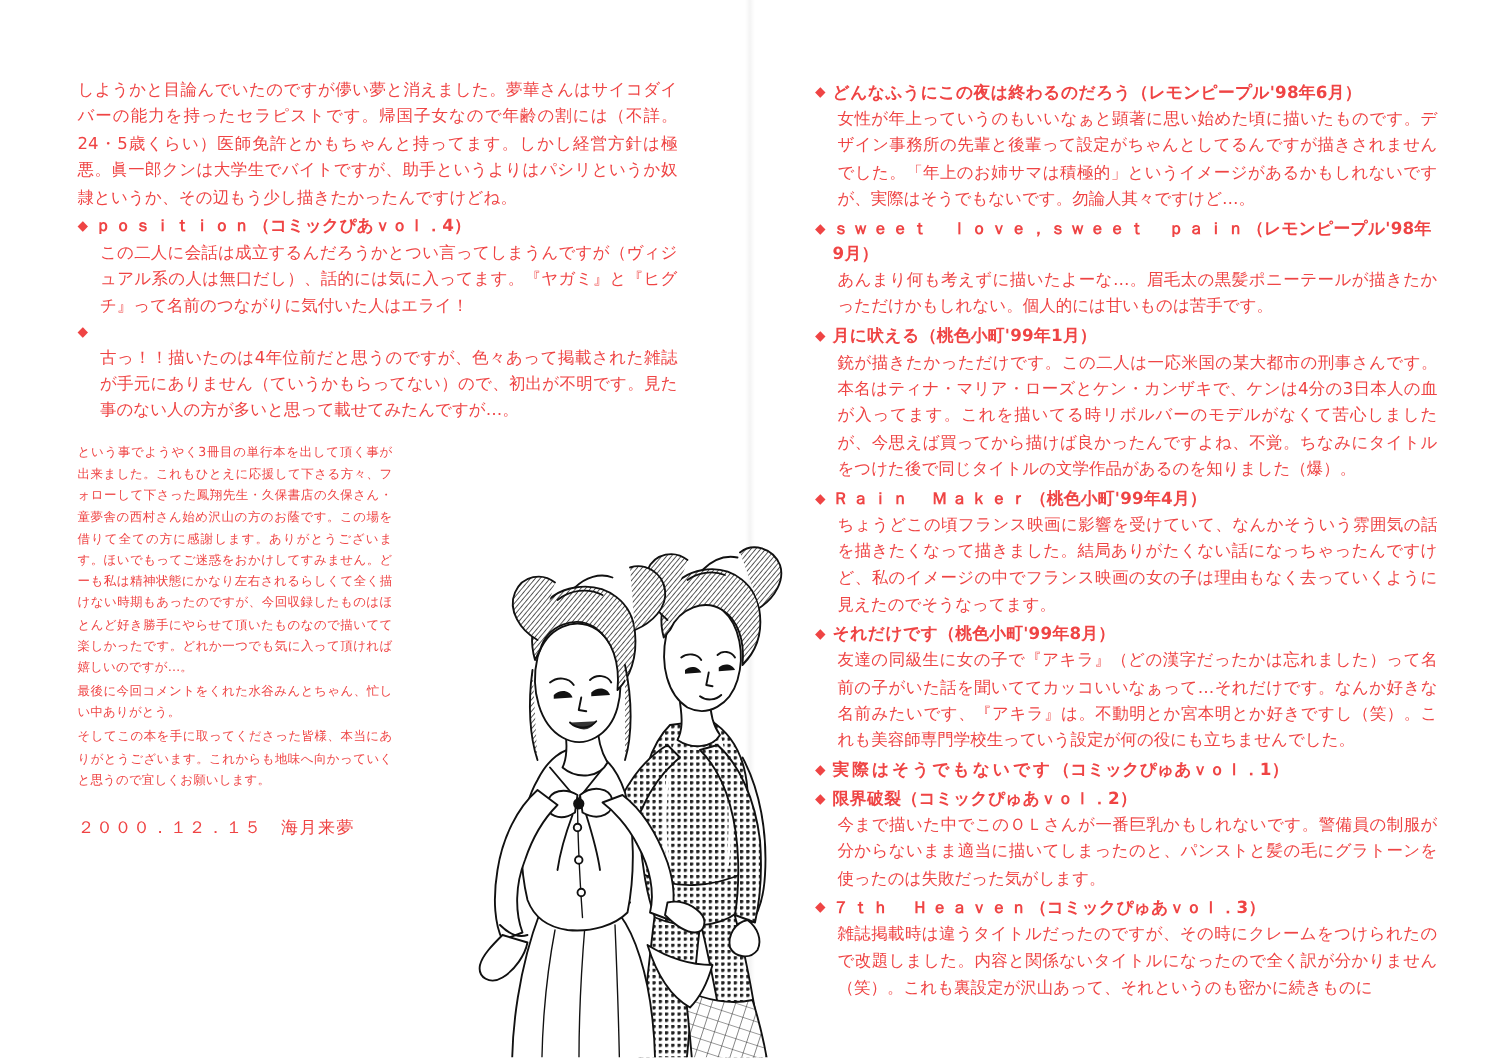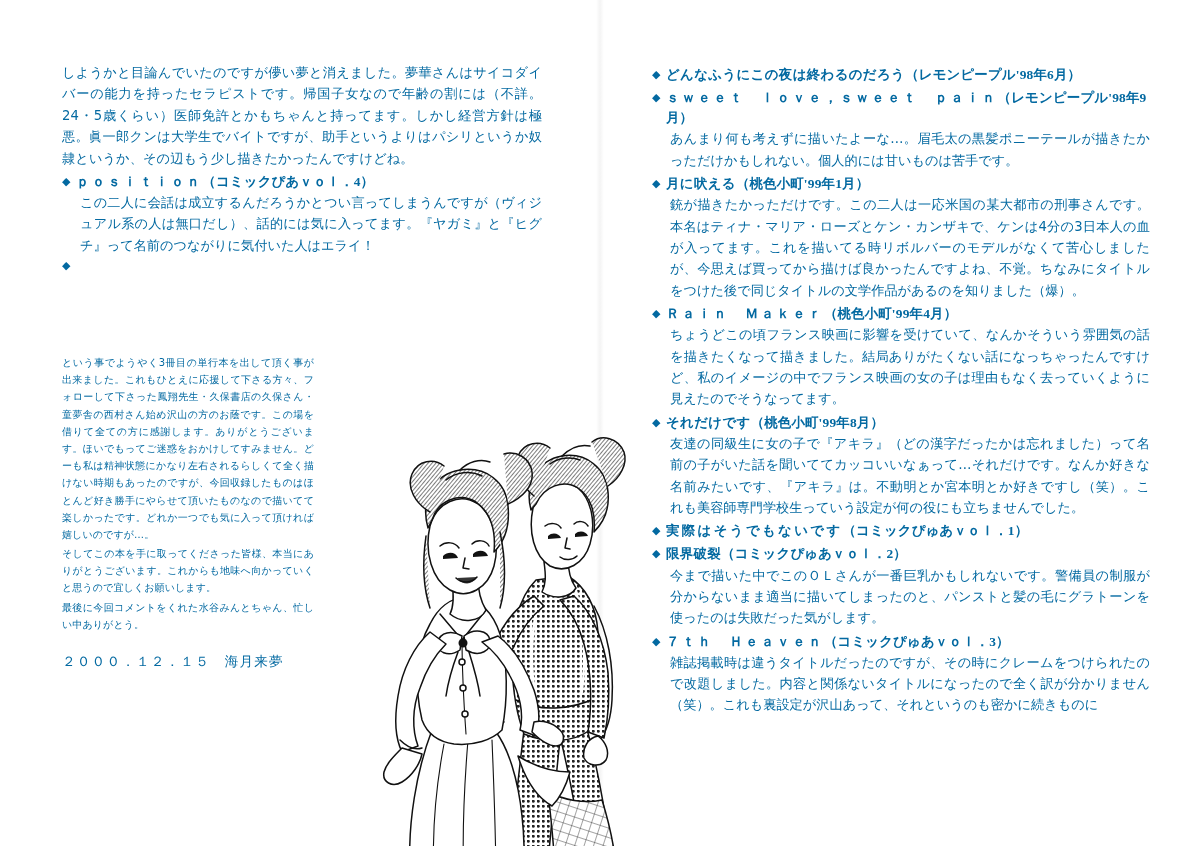--- a/index.html
+++ b/index.html
@@ -6,21 +6,21 @@
     margin: 0;
     padding: 0;
     background: #ffffff;
   }
   #page {
     position: relative;
     width: 1200px;
     height: 846px;
     background: #ffffff;
     font-family: "DejaVu Sans", "Liberation Sans", sans-serif;
-    color: #0369a1;
+    color: #ef4444;
     overflow: hidden;
   }
 
   
   .col-left {
     position: absolute;
     left: 62px;
     top: 62px;
     width: 480px;
     height: 740px;
@@ -62,21 +62,20 @@
   .entry-title {
     font-weight: bold;
     letter-spacing: 0.4px;
   }
   .entry-title.spaced {
     letter-spacing: 2.4px;
   }
   .entry-src {
     font-weight: bold;
     letter-spacing: 0.2px;
-    font-family: Liberation Serif, serif;
   }
   .entry-body {
     font-size: 13.2px;
     line-height: 1.62;
     text-align: justify;
     padding-left: 18px;
     margin: 0;
   }
 
   .left-lower {
@@ -131,26 +130,27 @@
         <span class="diamond">◆</span>
         <span><span class="entry-title spaced">ｐｏｓｉｔｉｏｎ</span><span class="entry-src">（コミックぴあｖｏｌ．4）</span></span>
       </div>
       <p class="entry-body">この二人に会話は成立するんだろうかとつい言ってしまうんですが（ヴィジュアル系の人は無口だし）、話的には気に入ってます。『ヤガミ』と『ヒグチ』って名前のつながりに気付いた人はエライ！</p>
     </div>
 
     <div class="entry">
       <div class="entry-head">
         <span class="diamond">◆</span>
       </div>
+      <p class="entry-body">古っ！！描いたのは4年位前だと思うのですが、色々あって掲載された雑誌が手元にありません（ていうかもらってない）ので、初出が不明です。見た事のない人の方が多いと思って載せてみたんですが…。</p>
     </div>
 
     <div class="left-lower">
       <p class="para">という事でようやく3冊目の単行本を出して頂く事が出来ました。これもひとえに応援して下さる方々、フォローして下さった鳳翔先生・久保書店の久保さん・童夢舎の西村さん始め沢山の方のお蔭です。この場を借りて全ての方に感謝します。ありがとうございます。ほいでもってご迷惑をおかけしてすみません。どーも私は精神状態にかなり左右されるらしくて全く描けない時期もあったのですが、今回収録したものはほとんど好き勝手にやらせて頂いたものなので描いてて楽しかったです。どれか一つでも気に入って頂ければ嬉しいのですが…。</p>
+      <p class="para">最後に今回コメントをくれた水谷みんとちゃん、忙しい中ありがとう。</p>
       <p class="para">そしてこの本を手に取ってくださった皆様、本当にありがとうございます。これからも地味へ向かっていくと思うので宜しくお願いします。</p>
-      <p class="para">最後に今回コメントをくれた水谷みんとちゃん、忙しい中ありがとう。</p>
       <div class="signature">２０００．１２．１５　海月来夢</div>
     </div>
 
     <div class="illus">
       <svg width="320" height="505" viewBox="0 0 320 505" xmlns="http://www.w3.org/2000/svg">
         <defs>
           <pattern id="tone" width="4" height="4" patternUnits="userSpaceOnUse">
             <rect width="4" height="4" fill="#ffffff"></rect>
             <circle cx="1" cy="1" r="0.85" fill="#444"></circle>
           </pattern>
@@ -265,20 +265,21 @@
     </div>
   </div>
 
   <div class="col-right">
 
     <div class="entry">
       <div class="entry-head">
         <span class="diamond">◆</span>
         <span><span class="entry-title">どんなふうにこの夜は終わるのだろう</span><span class="entry-src">（レモンピープル'98年6月）</span></span>
       </div>
+      <p class="entry-body">女性が年上っていうのもいいなぁと顕著に思い始めた頃に描いたものです。デザイン事務所の先輩と後輩って設定がちゃんとしてるんですが描きされませんでした。「年上のお姉サマは積極的」というイメージがあるかもしれないですが、実際はそうでもないです。勿論人其々ですけど…。</p>
     </div>
 
     <div class="entry">
       <div class="entry-head">
         <span class="diamond">◆</span>
         <span><span class="entry-title spaced">ｓｗｅｅｔ　ｌｏｖｅ，ｓｗｅｅｔ　ｐａｉｎ</span><span class="entry-src">（レモンピープル'98年9月）</span></span>
       </div>
       <p class="entry-body">あんまり何も考えずに描いたよーな…。眉毛太の黒髪ポニーテールが描きたかっただけかもしれない。個人的には甘いものは苦手です。</p>
     </div>
 

